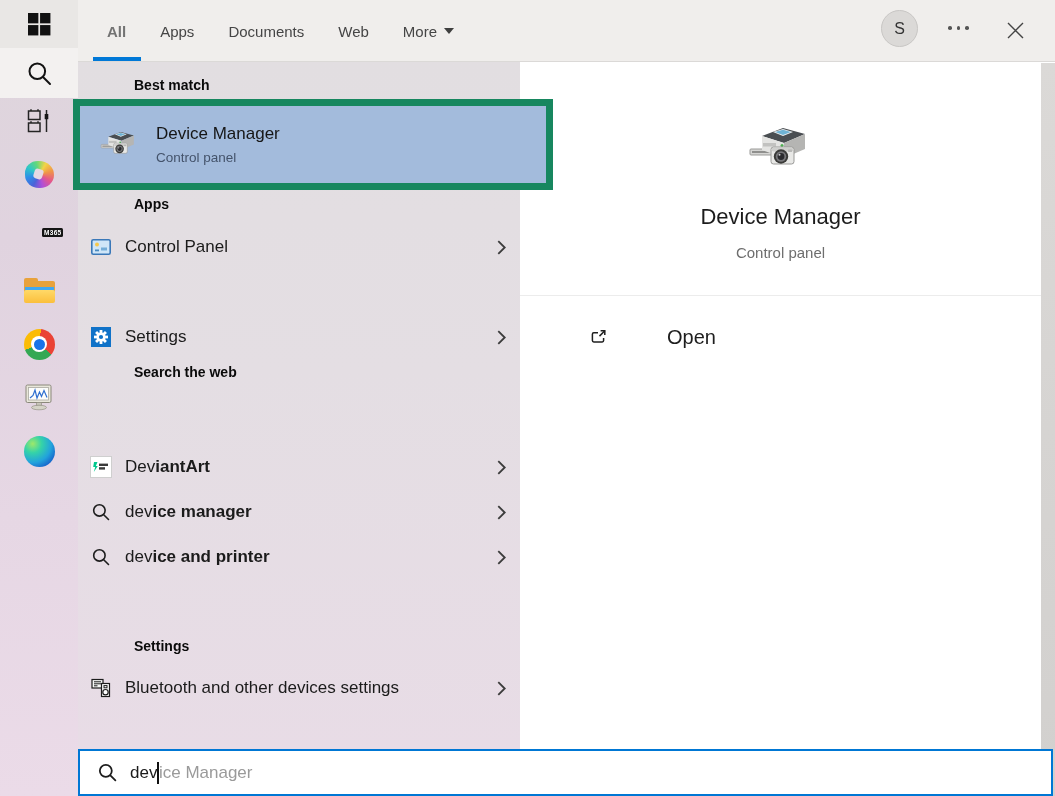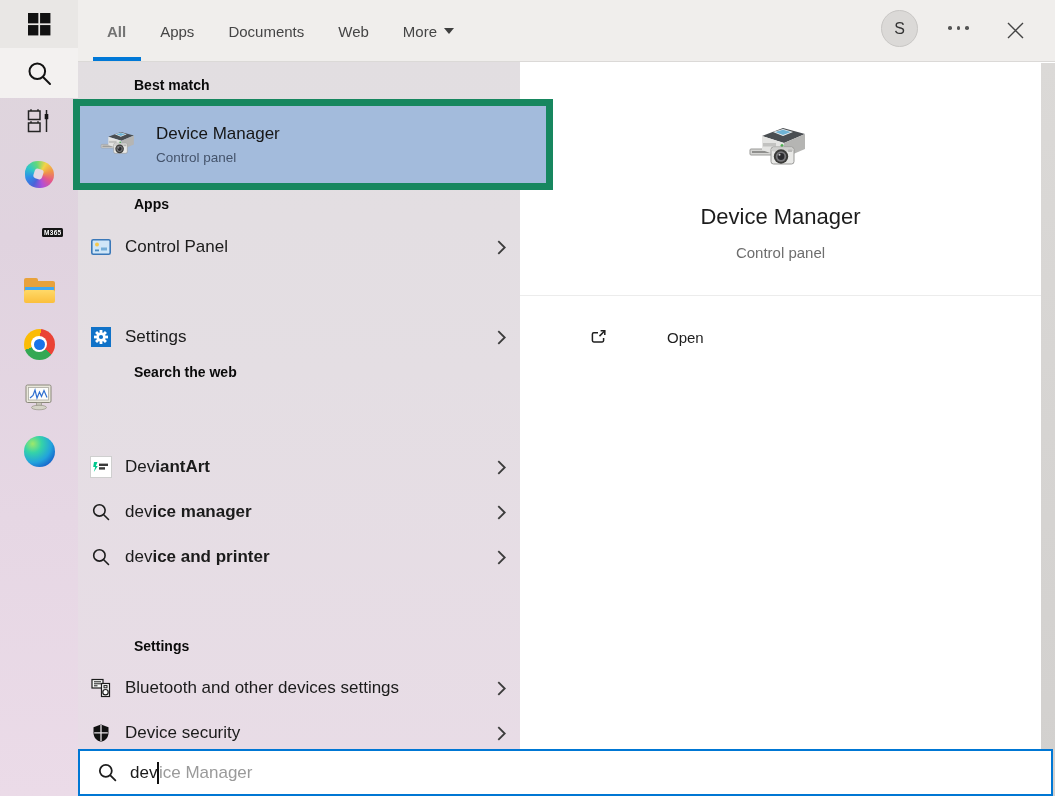--- a/index.html
+++ b/index.html
@@ -68,21 +68,21 @@
   .rtext .muted { color:#8a8a8a; }
   .chev { margin-left:auto; display:flex; align-items:center; }
 
   
   .preview { position:absolute; left:520px; top:63px; width:521px; height:686px; background:#ffffff; }
   .pv-icon { position:absolute; left:228px; top:55px; }
   .pv-title { position:absolute; left:0; top:141px; width:521px; text-align:center; font-size:22px; color:#1c1c1c; }
   .pv-sub { position:absolute; left:0; top:181px; width:521px; text-align:center; font-size:15px; color:#6e6e6e; }
   .pv-div { position:absolute; left:0; top:232px; width:521px; height:1px; background:#ececec; }
   .pv-open { position:absolute; left:25px; top:258px; height:32px; display:flex; align-items:center; gap:15px; cursor:pointer; }
-  .pv-open span { font-size:15px; color:#1e1e1e;margin-left:44px; }
+  .pv-open span { font-size:20px; color:#1e1e1e;margin-left:44px; }
   .edge-strip { position:absolute; left:1041px; top:63px; width:14px; height:733px;
     background:linear-gradient(180deg,#dbd9d7 0%,#d6d4d2 50%,#d2d0ce 100%); }
 
   
   .searchbar { position:absolute; left:78px; top:749px; width:975px; height:47px; background:#fff;
     border:2px solid #0077d4; display:flex; align-items:center; padding-left:16px; cursor:text; }
   .searchbar .ric { margin-right:12px; }
   .sb-text { font-size:17px; display:flex; align-items:center; white-space:pre; }
   .sb-typed { color:#1b1b1b; }
   .sb-caret { display:inline-block; width:1.5px; height:22px; background:#111; }
@@ -329,34 +329,20 @@
         </svg>
     </span>
     <span class="rtext">Bluetooth and other devices settings</span>
     <span class="chev">
         <svg width="9" height="15" viewBox="0 0 8 14" fill="none" stroke="#3c3c3c" stroke-width="1.7">
           <path d="M1 1 L7 7 L1 13"></path>
         </svg>
       </span>
   </div>
 
-  <div class="row s1">
-    <span class="ric">
-      <svg width="20" height="20" viewBox="0 0 20 20">
-          <path d="M10 1.5 L17.5 4.3 V9.8 C17.5 14.8 14.3 17.6 10 19 C5.7 17.6 2.5 14.8 2.5 9.8 V4.3 Z" fill="#111"></path>
-          <path d="M10 2 V18.6 M3.2 9.8 H16.8" stroke="#e8e2e6" stroke-width="1.3"></path>
-        </svg>
-    </span>
-    <span class="rtext">Device security</span>
-    <span class="chev">
-        <svg width="9" height="15" viewBox="0 0 8 14" fill="none" stroke="#3c3c3c" stroke-width="1.7">
-          <path d="M1 1 L7 7 L1 13"></path>
-        </svg>
-      </span>
-  </div>
 
   <div class="preview">
     <span class="pv-icon">
       <svg width="64" height="64" viewBox="0 0 64 64">
         <rect x="2" y="31" width="24" height="6" rx="1" fill="#d5d5d3" stroke="#9b9b99"></rect>
         <rect x="4" y="33" width="18" height="2" fill="#8f8f8d"></rect>
         <polygon points="14,18 35,10 57,16 36,25" fill="#4a4e52"></polygon>
         <polygon points="25,14 35,11 45,14 35,18" fill="#f2f2f2"></polygon>
         <polygon points="27,14 35,11.8 43,14 35,17" fill="#6fb3d4"></polygon>
         <polygon points="14,18 36,25 36,40 14,32" fill="#e4e4e2"></polygon>

